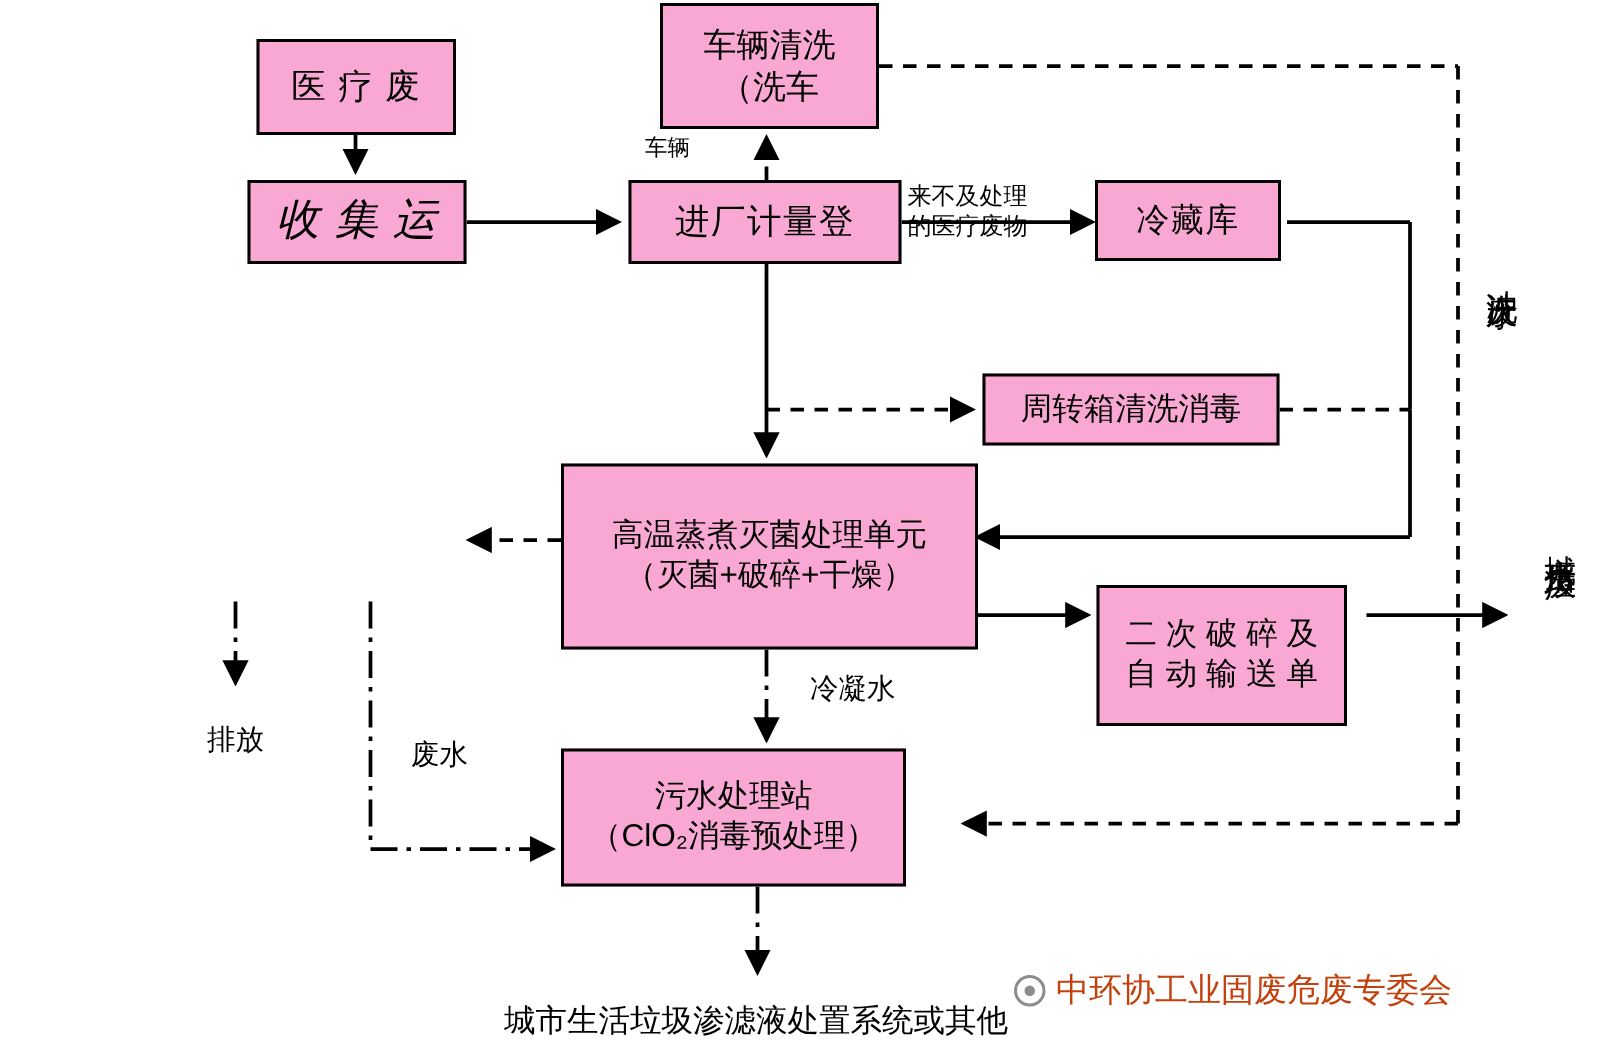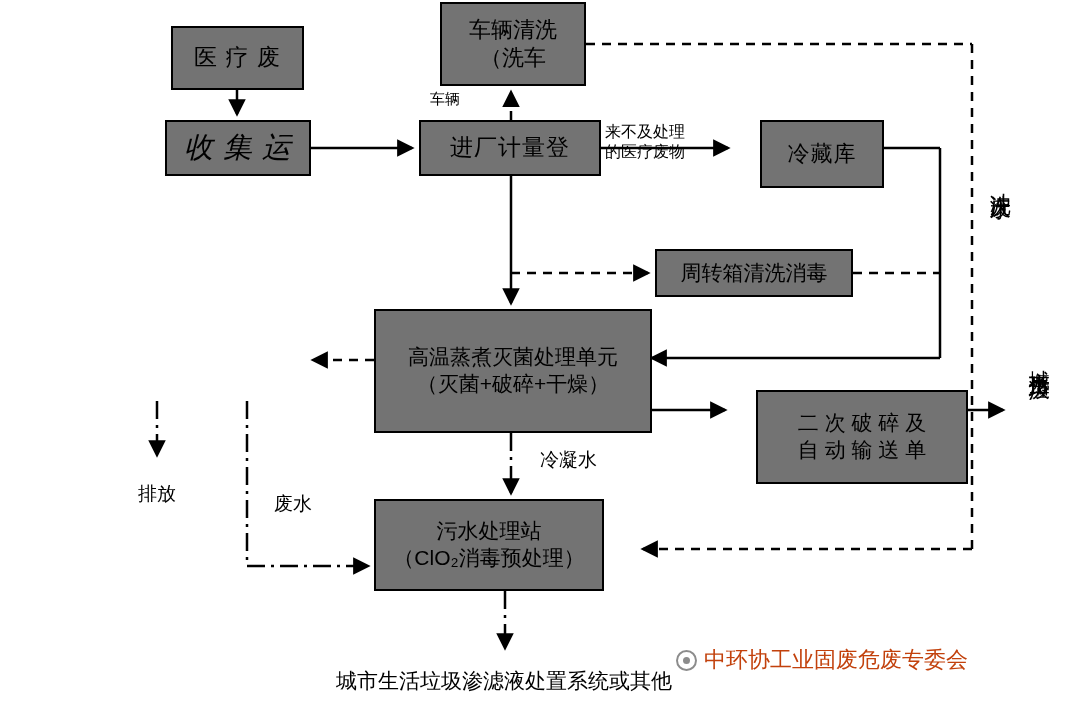--- a/index.html
+++ b/index.html
@@ -20,21 +20,21 @@
     left: 0;
     top: 0;
     width: 1080px;
     height: 706px;
     pointer-events: none;
   }
   .node {
     position: absolute;
     box-sizing: border-box;
     border: 2px solid #000000;
-    background: #737373;
+    background: #f9a8d4;
     display: flex;
     flex-direction: column;
     align-items: center;
     justify-content: center;
     text-align: center;
     color: #000000;
     line-height: 1.28;
     white-space: pre-line;
     z-index: 2;
   }
@@ -133,29 +133,29 @@
 
   <div class="node" style="left:171px; top:26px; width:133px; height:64px; font-size:23px; letter-spacing:1px;">医 疗 废</div>
 
   <div class="node" style="left:165px; top:120px; width:146px; height:56px; font-size:29px; letter-spacing:1px;font-style:italic;">收 集 运</div>
 
   <div class="node" style="left:440px; top:2px; width:146px; height:84px; font-size:22px;">车辆清洗
 （洗车</div>
 
   <div class="node" style="left:419px; top:120px; width:182px; height:56px; font-size:23px; letter-spacing:1px;">进厂计量登</div>
 
-  <div class="node" style="left:760px; top:120px; width:124px; height:68px; font-size:22px; letter-spacing:1px;">冷藏库</div>
+  <div class="node" style="left:730px; top:120px; width:124px; height:54px; font-size:22px; letter-spacing:1px;">冷藏库</div>
 
   <div class="node" style="left:655px; top:249px; width:198px; height:48px; font-size:21px;">周转箱清洗消毒</div>
 
 
   <div class="node" style="left:374px; top:309px; width:278px; height:124px; font-size:21px;">高温蒸煮灭菌处理单元
 （灭菌+破碎+干燥）</div>
 
-  <div class="node" style="left:731px; top:390px; width:212px; height:94px; font-size:21px;margin-left:25px;">二 次 破 碎 及
+  <div class="node" style="left:731px; top:390px; width:167px; height:94px; font-size:21px;">二 次 破 碎 及
 自 动 输 送 单</div>
 
   <div class="node" style="left:374px; top:499px; width:230px; height:92px; font-size:21px;">污水处理站
 （ClO₂消毒预处理）</div>
 
   <div class="label" style="left:430px; top:90px; font-size:15px;">车辆</div>
 
   <div class="label" style="left:605px; top:122px; font-size:16px;">来不及处理
 的医疗废物</div>
 

